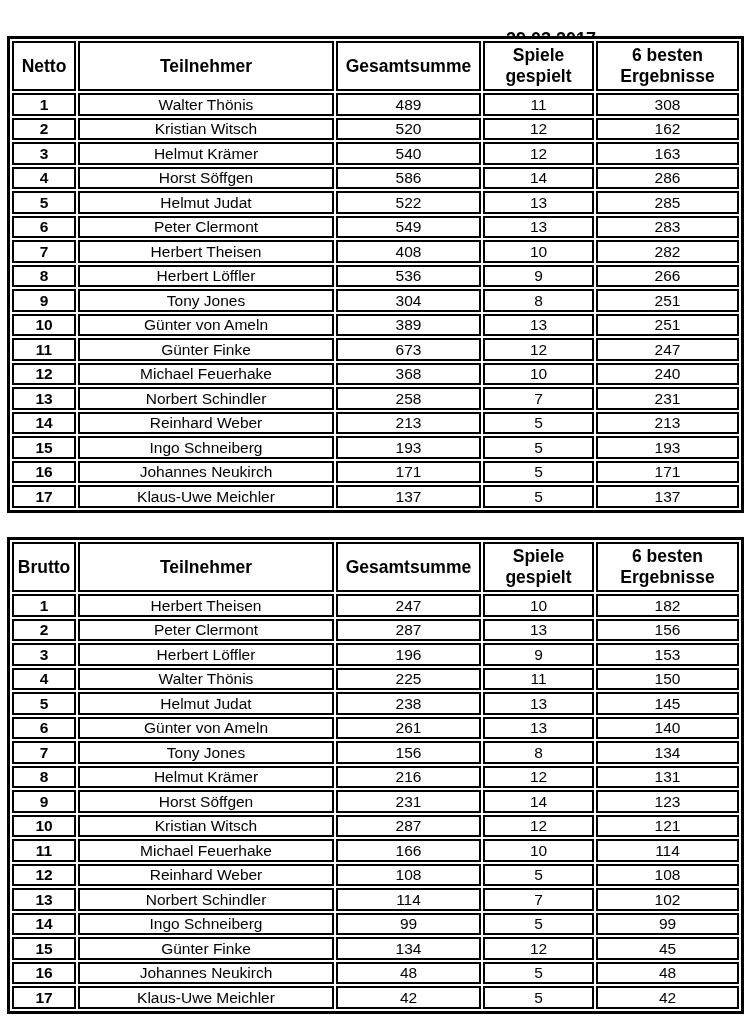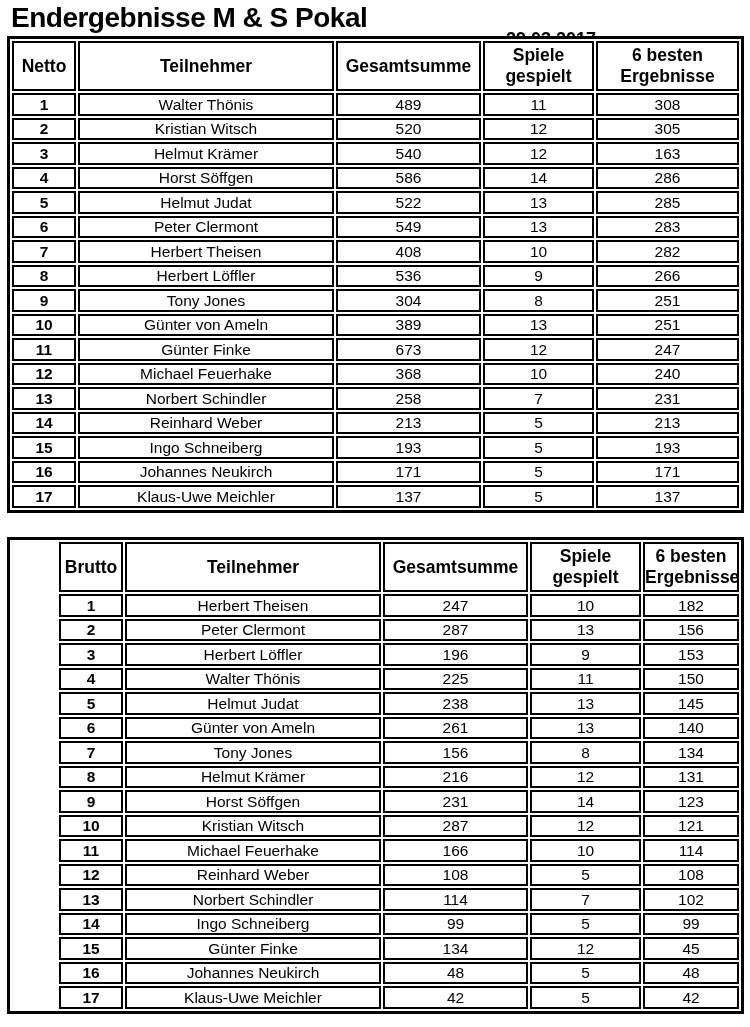--- a/index.html
+++ b/index.html
@@ -38,21 +38,21 @@
     position: absolute;
     left: 7px;
     width: 737px;
     border: 3px solid #000;
     border-collapse: separate;
     border-spacing: 2px;
     table-layout: fixed;
     background: #ffffff;
   }
   #table-netto  { top: 36px; }
-  #table-brutto { top: 537px; padding-left: 47px; }
+  #table-brutto { top: 537px; }
 
   table.results th,
   table.results td {
     border: 2px solid #000;
     text-align: center;
     vertical-align: middle;
     padding: 0;
     overflow: hidden;
     white-space: nowrap;
     background: #ffffff;
@@ -69,21 +69,20 @@
     line-height: 1;
   }
   table.results td.rank { font-weight: bold; }
   th.label-cell { background: #ffff00; }
 </style>
 </head>
 <body>
 
 <div class="sheet">
 
-  <div class="doc-title">Endergebnisse M &amp; S Pokal</div>
   <div class="doc-date">29.03.2017</div>
 
   <table class="results" id="table-netto">
     <colgroup>
       <col style="width:64px">
       <col style="width:256px">
       <col style="width:145px">
       <col style="width:111px">
       <col>
     </colgroup>
@@ -108,21 +107,21 @@
           <td>Walter Thönis</td>
           <td>489</td>
           <td>11</td>
           <td>308</td>
         </tr>
         <tr>
           <td class="rank">2</td>
           <td>Kristian Witsch</td>
           <td>520</td>
           <td>12</td>
-          <td>305</td>
+          <td>162</td>
         </tr>
         <tr>
           <td class="rank">3</td>
           <td>Helmut Krämer</td>
           <td>540</td>
           <td>12</td>
           <td>163</td>
         </tr>
         <tr>
           <td class="rank">4</td>

